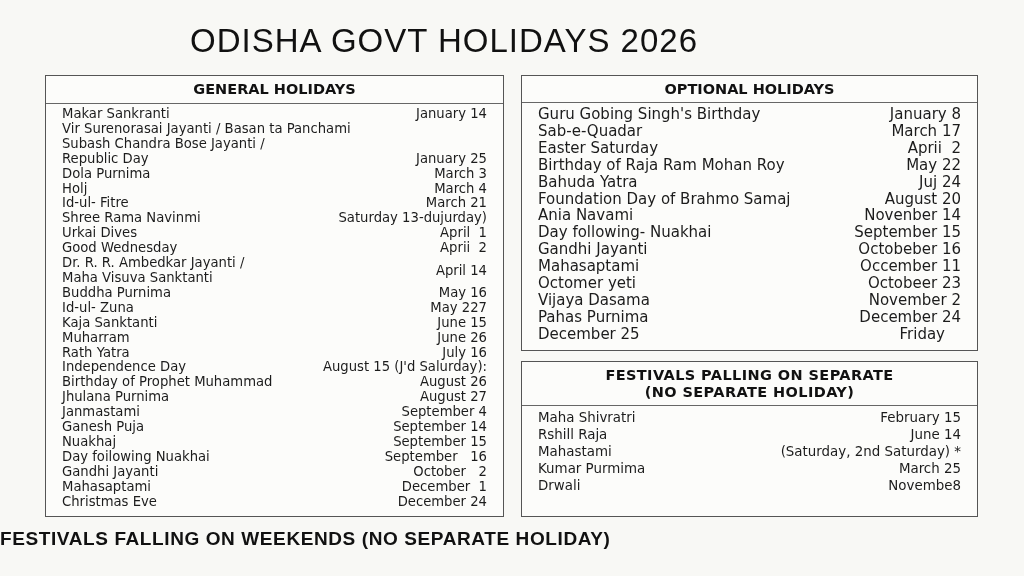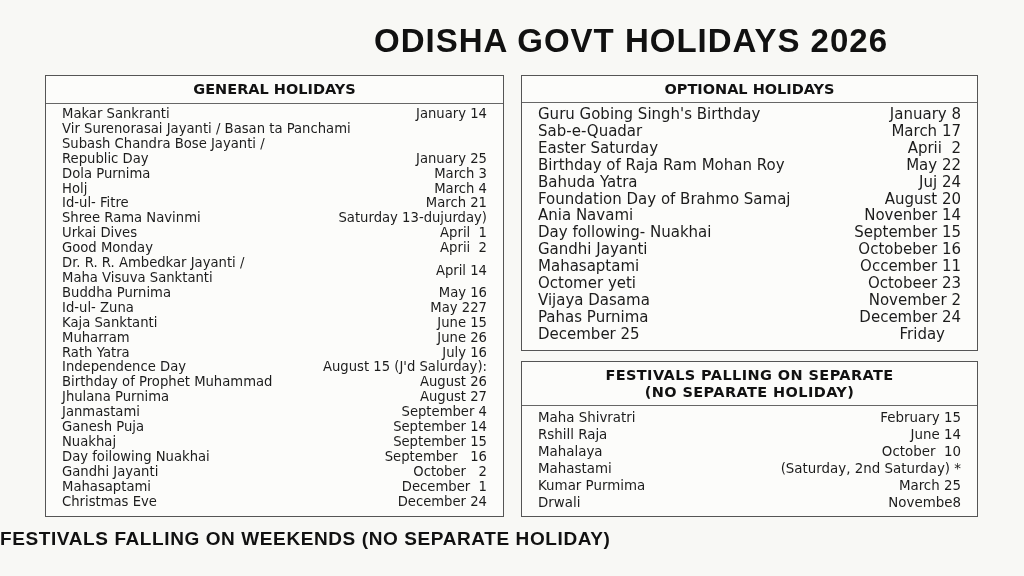--- a/index.html
+++ b/index.html
@@ -3,22 +3,22 @@
   <meta charset="utf-8">
   <style>
     html, body { margin:0; padding:0; }
     body {
       width:1024px; height:576px; overflow:hidden;
       background:#f8f8f5; color:#1a1a1a;
       font-family:"DejaVu Sans", "Liberation Sans", sans-serif;
       position:relative;
     }
     .title {
-      position:absolute; left:0; top:22px; width:888px; text-align:right;
-      font-family:"Liberation Sans", sans-serif; font-weight:bold;
+      position:absolute; left:0; top:22px; width:888px; text-align:center;
+      font-family:"Liberation Sans", sans-serif; font-weight:normal;
       font-size:33px; letter-spacing:1px; color:#111;
     }
     .box {
       position:absolute; border:1.5px solid #555; background:#fcfcfa;
       box-sizing:border-box;
     }
     .box-header {
       border-bottom:1.5px solid #666; text-align:center;
       font-family:"DejaVu Sans", sans-serif; font-weight:bold; color:#111;
       box-sizing:border-box;
@@ -83,21 +83,21 @@
       </div>
     <div class="row">
         <span class="name">Shree Rama Navinmi</span>
         <span class="date">Saturday 13-dujurday)</span>
       </div>
     <div class="row">
         <span class="name">Urkai Dives</span>
         <span class="date" style="white-space:pre">April  1</span>
       </div>
     <div class="row">
-        <span class="name">Good Monday</span>
+        <span class="name">Good Wednesday</span>
         <span class="date" style="white-space:pre">Aprii  2</span>
       </div>
     <div class="row multi">
       <span class="name">
         <span>Dr. R. R. Ambedkar Jayanti /</span>
         <span>Maha Visuva Sanktanti</span>
       </span>
       <span class="date">April 14</span>
     </div>
     <div class="row">
@@ -233,24 +233,20 @@
   <div class="rows">
     <div class="row">
         <span class="name">Maha Shivratri</span>
         <span class="date">February 15</span>
       </div>
     <div class="row">
         <span class="name">Rshill Raja</span>
         <span class="date">June 14</span>
       </div>
     <div class="row">
-        <span class="name">Mahalaya</span>
-        <span class="date" style="white-space:pre">October  10</span>
-      </div>
-    <div class="row">
         <span class="name">Mahastami</span>
         <span class="date">(Saturday, 2nd Saturday) *</span>
       </div>
     <div class="row">
         <span class="name">Kumar Purmima</span>
         <span class="date">March 25</span>
       </div>
     <div class="row">
         <span class="name">Drwali</span>
         <span class="date">Novembe8</span>

